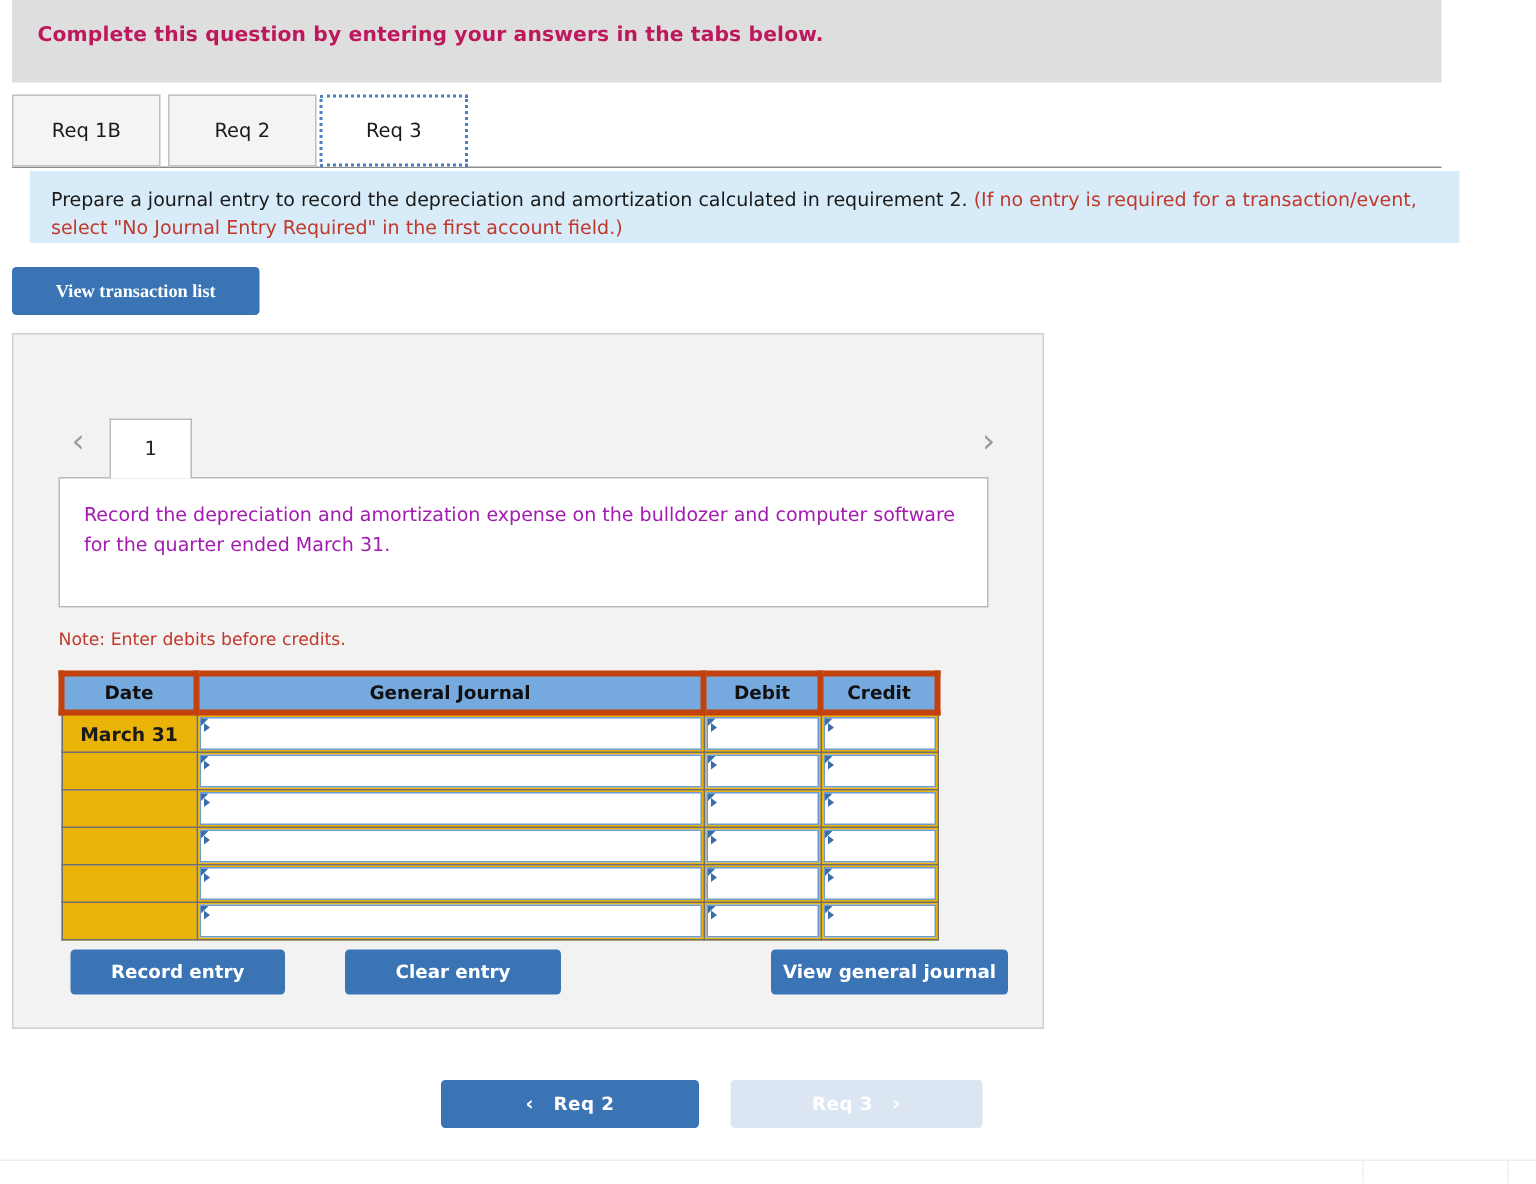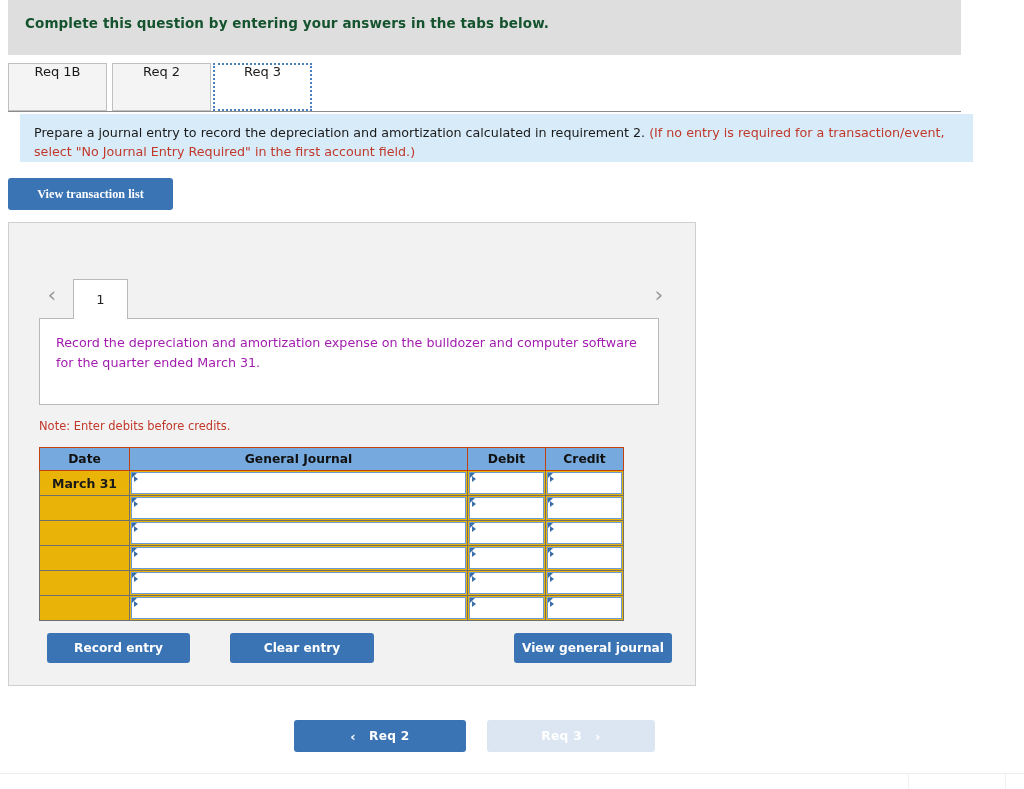--- a/index.html
+++ b/index.html
@@ -27,21 +27,21 @@
     height: 55px;
     background: #dedede;
     box-sizing: border-box;
   }
   .banner-text {
     position: absolute;
     left: 17px;
     top: 15px;
     font-size: 13.5px;
     font-weight: bold;
-    color: #14532d;
+    color: #be185d;
     letter-spacing: 0.1px;
   }
 
   
   .tabstrip {
     position: absolute;
     left: 8px;
     top: 63px;
     width: 953px;
     height: 50px;
@@ -55,21 +55,21 @@
     background: #8c8c8c;
   }
   .tab {
     position: absolute;
     top: 0;
     height: 48px;
     box-sizing: border-box;
     background: #f4f4f4;
     border: 1px solid #c0c0c0;
     display: flex;
-    align-items: flex-start;
+    align-items: center;
     justify-content: center;
     font-size: 13px;
     color: #1a1a1a;
   }
   .tab.t1 { left: 0px;   width: 99px; }
   .tab.t2 { left: 104px; width: 99px; }
   .tab.t3 {
     left: 205px; width: 99px;
     background: #ffffff;
     border: 1px solid #ffffff;
@@ -206,21 +206,21 @@
   
   .jtable {
     position: absolute;
     left: 30px;
     top: 224px;
     border-collapse: collapse;
     table-layout: fixed;
   }
   .jtable th {
     background: #76a9dd;
-    border: 1px solid #c2410c;
+    border: 4px solid #c2410c;
     font-size: 12.3px;
     font-weight: bold;
     color: #111111;
     height: 22px;
     padding: 0;
     text-align: center;
   }
   .jtable td {
     border: 1px solid #6f6f6f;
     background: #eab308;

